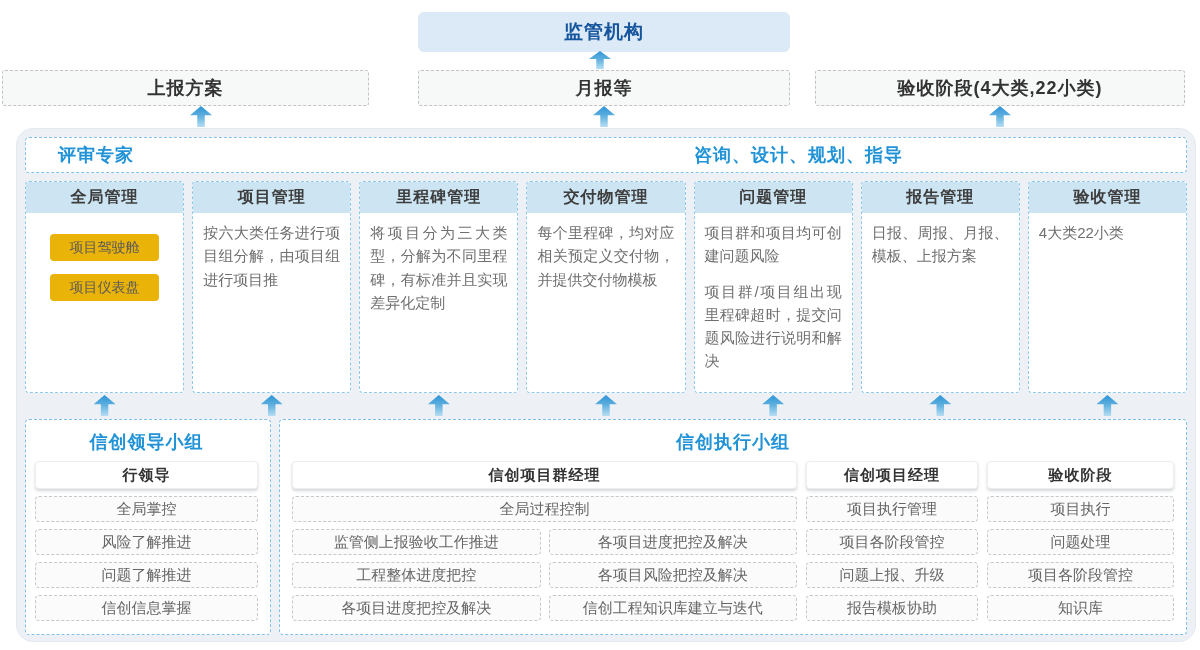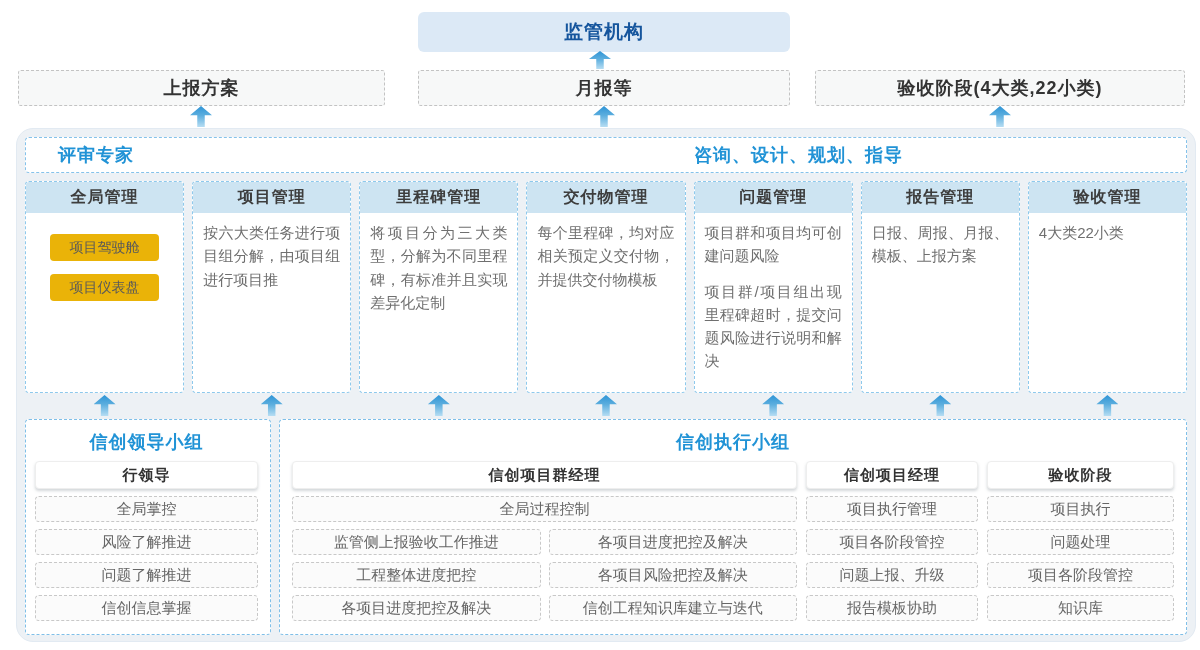--- a/index.html
+++ b/index.html
@@ -15,21 +15,21 @@
     color: #15559d; font-size: 19px; font-weight: bold; letter-spacing: 1px;
   }
 
   
   .report-box {
     position: absolute; top: 70px; height: 36px;
     background: #f7f8f8; border: 1px dashed #c3c3c3; border-radius: 3px;
     display: flex; align-items: center; justify-content: center;
     color: #333333; font-size: 18px; font-weight: bold; letter-spacing: 1px;
   }
-  #report-plan      { left: 18px;  width: 367px; }
+  #report-plan      { left: 2px;  width: 367px; }
   #report-monthly   { left: 418px; width: 372px; }
   #report-accept    { left: 815px; width: 370px; }
 
   
   .arrow {
     width: 22px; height: 21px;
     background: linear-gradient(to bottom, #2e94d6 0%, #5caede 45%, #b6ddf3 100%);
     clip-path: polygon(50% 0, 100% 44%, 67% 44%, 67% 100%, 33% 100%, 33% 44%, 0 44%);
   }
   .arrow.abs { position: absolute; }

